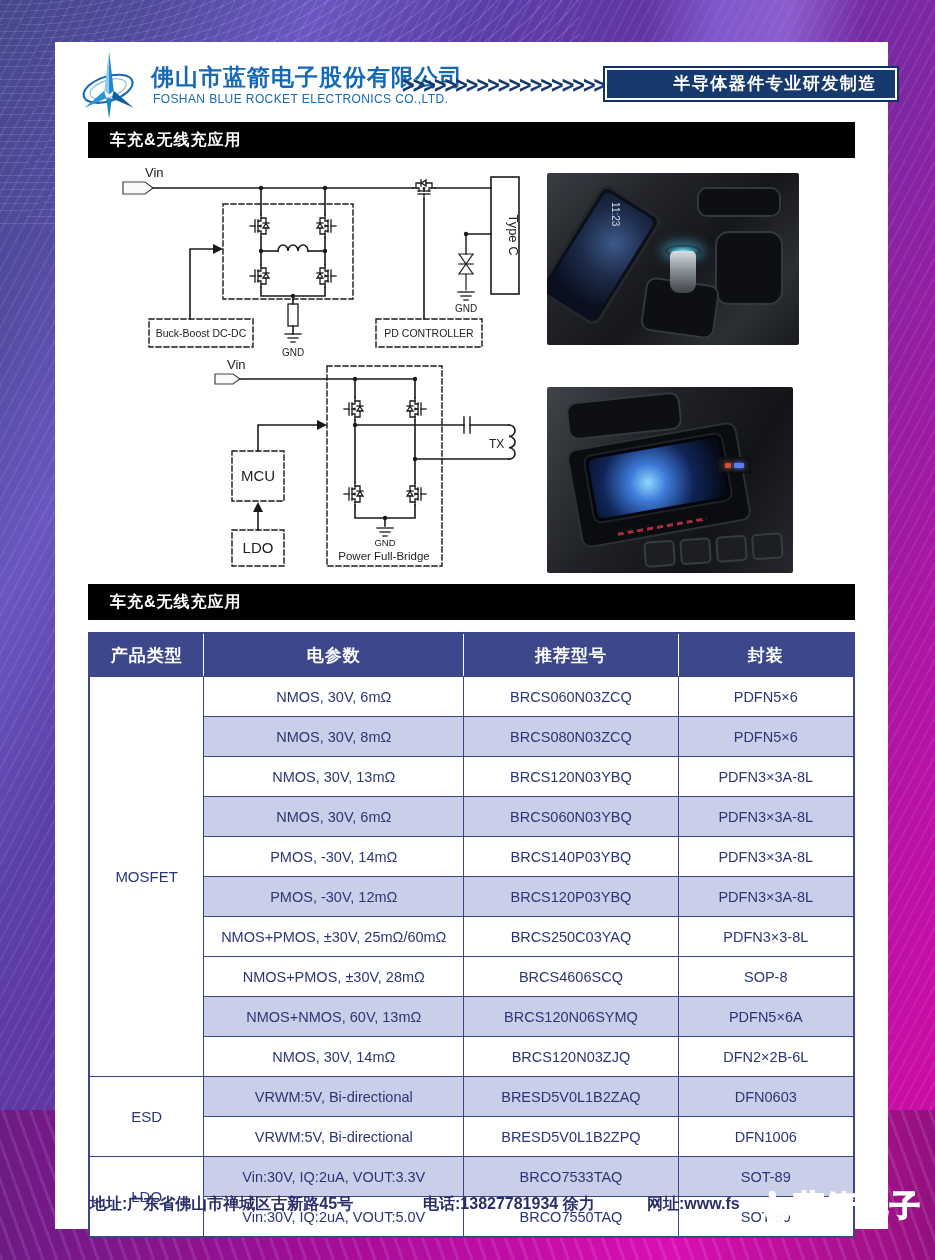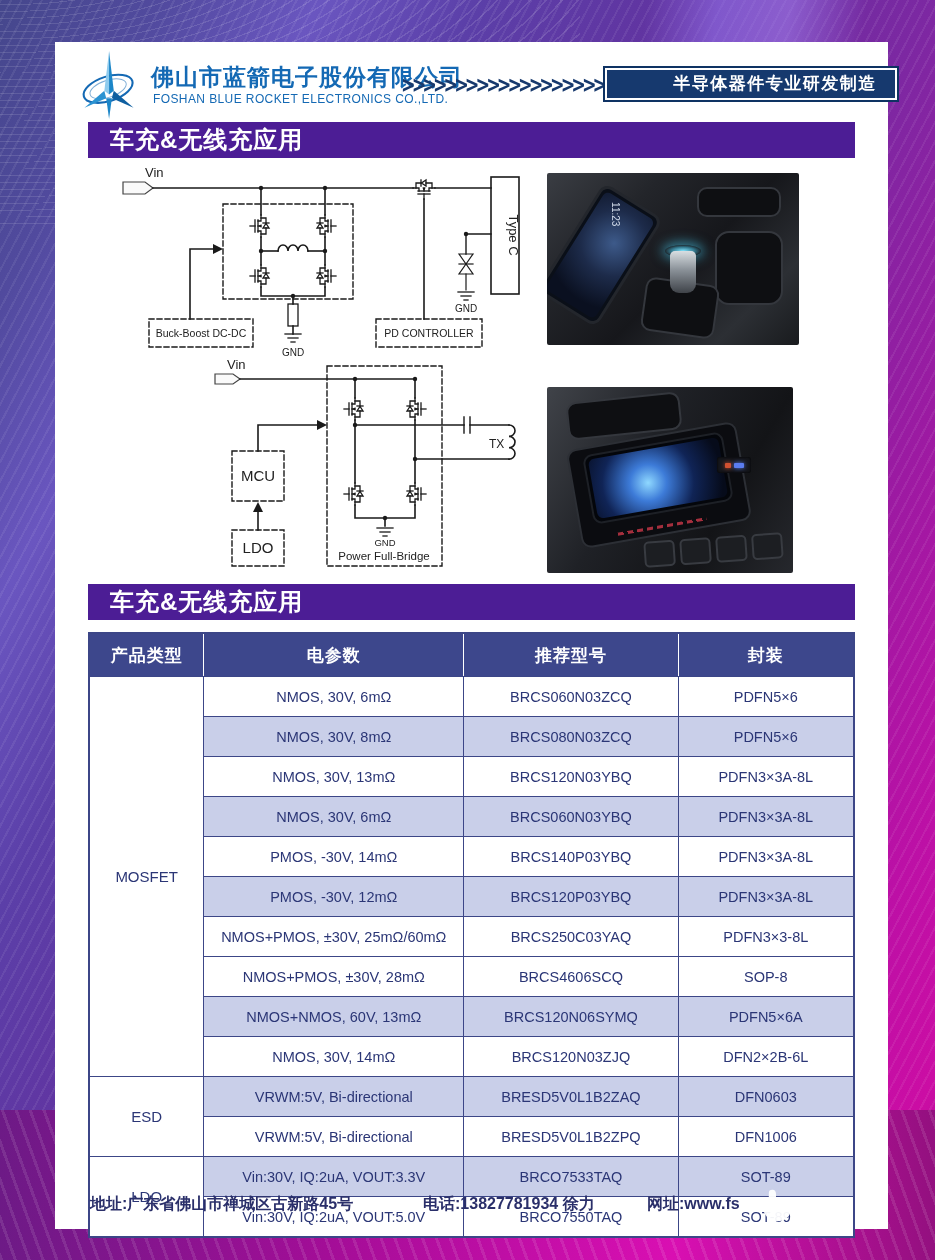--- a/index.html
+++ b/index.html
@@ -29,22 +29,22 @@
   .company-en{position:absolute;left:98px;top:50px;font-size:12px;font-weight:normal;
               color:#1469b4;letter-spacing:0.4px;white-space:nowrap;}
   .arrows{position:absolute;left:347px;top:31px;font-family:"DejaVu Sans Mono",monospace;
           font-size:21px;font-weight:bold;color:#17396d;letter-spacing:-2px;white-space:nowrap;
           transform:scaleY(1.15);}
   .banner{position:absolute;left:548px;top:24px;width:244px;height:32px;background:#16396e;
           border:2px solid #0e3263;box-shadow:inset 0 0 0 2px #ffffff;
           color:#ffffff;font-size:17px;font-weight:bold;letter-spacing:1.5px;
           text-align:center;line-height:32px;padding-left:48px;}
   
-  .sec-bar{position:absolute;left:33px;width:767px;height:36px;background:#4c1d95;
-           color:#ffffff;font-size:24px;font-weight:bold;letter-spacing:1px;
+  .sec-bar{position:absolute;left:33px;width:767px;height:36px;background:#000000;
+           color:#ffffff;font-size:16px;font-weight:bold;letter-spacing:1px;
            line-height:36px;padding-left:22px;box-sizing:border-box;}
   .sec1{top:80px;} .sec2{top:542px;}
   
   .diag{position:absolute;}
   .diag svg text{font-family:"Liberation Sans","DejaVu Sans",sans-serif;fill:#222222;}
   .d1{left:38px;top:122px;} .d2{left:122px;top:316px;}
   
   .photo{position:absolute;overflow:hidden;border-radius:2px;}
   .photo1{left:492px;top:131px;width:252px;height:172px;
           background:linear-gradient(135deg,#3a3d43 0%,#23252a 28%,#16171b 55%,#2c2f34 80%,#191b1e 100%);}
@@ -391,14 +391,15 @@
       <span class="f-addr">地址:广东省佛山市禅城区古新路45号</span>
       <span class="f-phone">电话:13827781934 徐力</span>
       <span class="f-web">网址:www.fs</span>
     </div>
   </div>
 
   <div class="watermark">
     <svg width="36" height="40" viewBox="0 0 40 44">
       <path d="M16 4 c3 0 4 2 4 5 v9 l9 2 c6 1.5 8 5 7 9 c-1.5 6 -7 10 -14 10 c-8 0 -14 -5 -16 -12 l-3 -10 c-0.8 -3 1.5 -5 4 -4 l5 2 v-7 c0 -3 1 -4 4 -4 z" fill="#ffffff" opacity="0.95"></path>
     </svg>
+    <span class="wm-text">蓝箭电子</span>
   </div>
 </div>
 
 </body></html>

